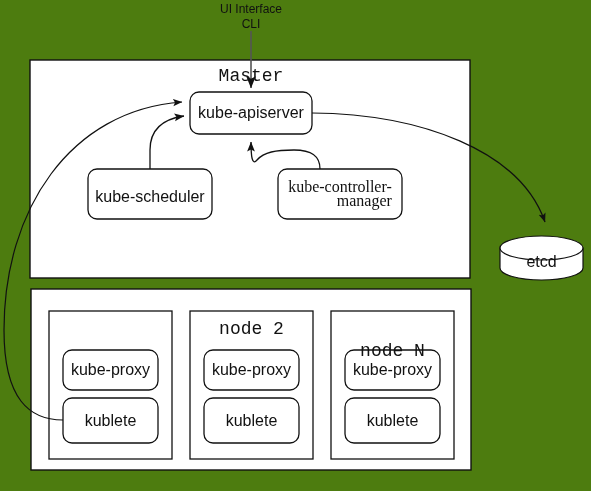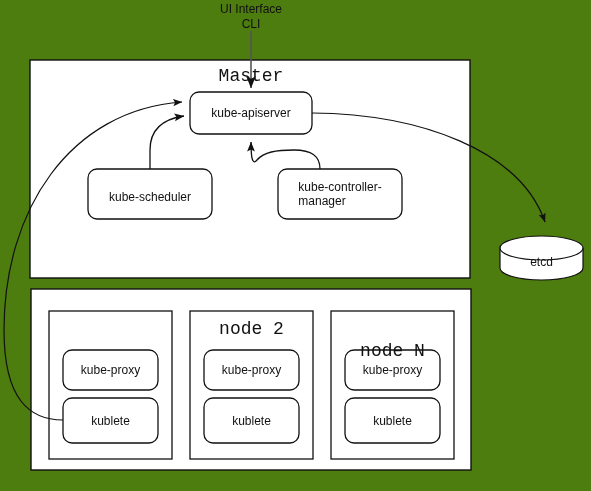--- a/index.html
+++ b/index.html
@@ -19,21 +19,21 @@
     position: absolute;
     left: 0;
     top: 0;
     width: 591px;
     height: 491px;
   }
   .box-label {
     position: absolute;
     text-align: center;
     color: #111111;
-    font-size: 12px;
+    font-size: 16px;
     line-height: 14px;
     font-family: "Liberation Sans", sans-serif;
     white-space: pre-line;
     display: flex;
     align-items: center;
     justify-content: center;
     pointer-events: none;
   }
   .group-label {
     position: absolute;
@@ -108,21 +108,21 @@
     <path d="M63,420 C30,420 4,400 4,330 C4,210 70,110 182,102" fill="none" stroke="#111111" stroke-width="1.2" marker-end="url(#arrowhead)"></path>
   </svg>
 
   <div class="top-caption" style="left:191px; top:2px; width:120px;">UI Interface
 CLI</div>
 
   <div class="group-label" style="left:190px; top:66px; width:122px;">Master</div>
 
   <div class="box-label" style="left:190px; top:92px; width:122px; height:42px;">kube-apiserver</div>
   <div class="box-label" style="left:88px; top:169px; width:124px; height:56px;border-radius:11px;">kube-scheduler</div>
-  <div class="box-label" style="left:278px; top:169px; width:124px; height:50px; text-align:left;">kube-controller-
+  <div class="box-label" style="left:278px; top:169px; width:124px; height:50px; text-align:right;font-family:Liberation Serif, serif;">kube-controller-
 manager</div>
 
   <div class="box-label" style="left:500px; top:248px; width:83px; height:28px;">etcd</div>
 
   <div class="box-label" style="left:63px; top:350px; width:95px; height:40px;">kube-proxy</div>
   <div class="box-label" style="left:63px; top:398px; width:95px; height:45px;">kublete</div>
 
   <div class="group-label" style="left:190px; top:319px; width:123px;">node  2</div>
   <div class="box-label" style="left:204px; top:350px; width:95px; height:40px;">kube-proxy</div>
   <div class="box-label" style="left:204px; top:398px; width:95px; height:45px;">kublete</div>

